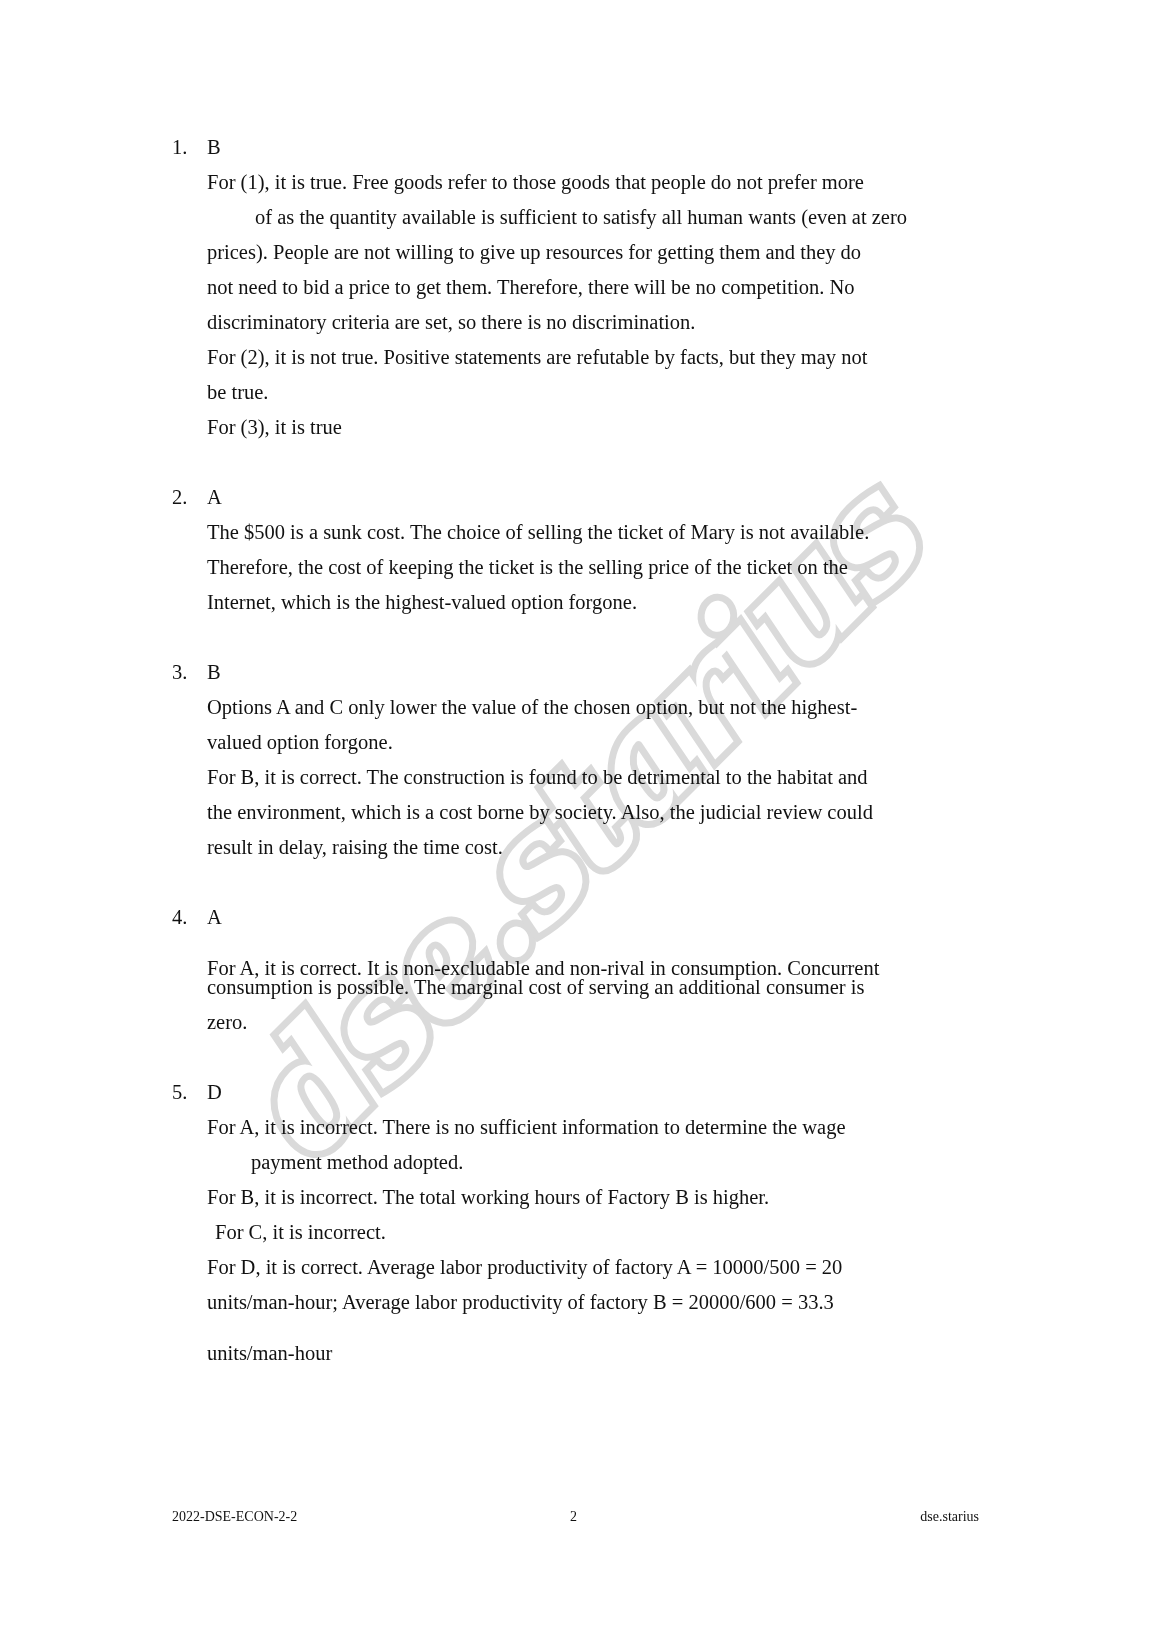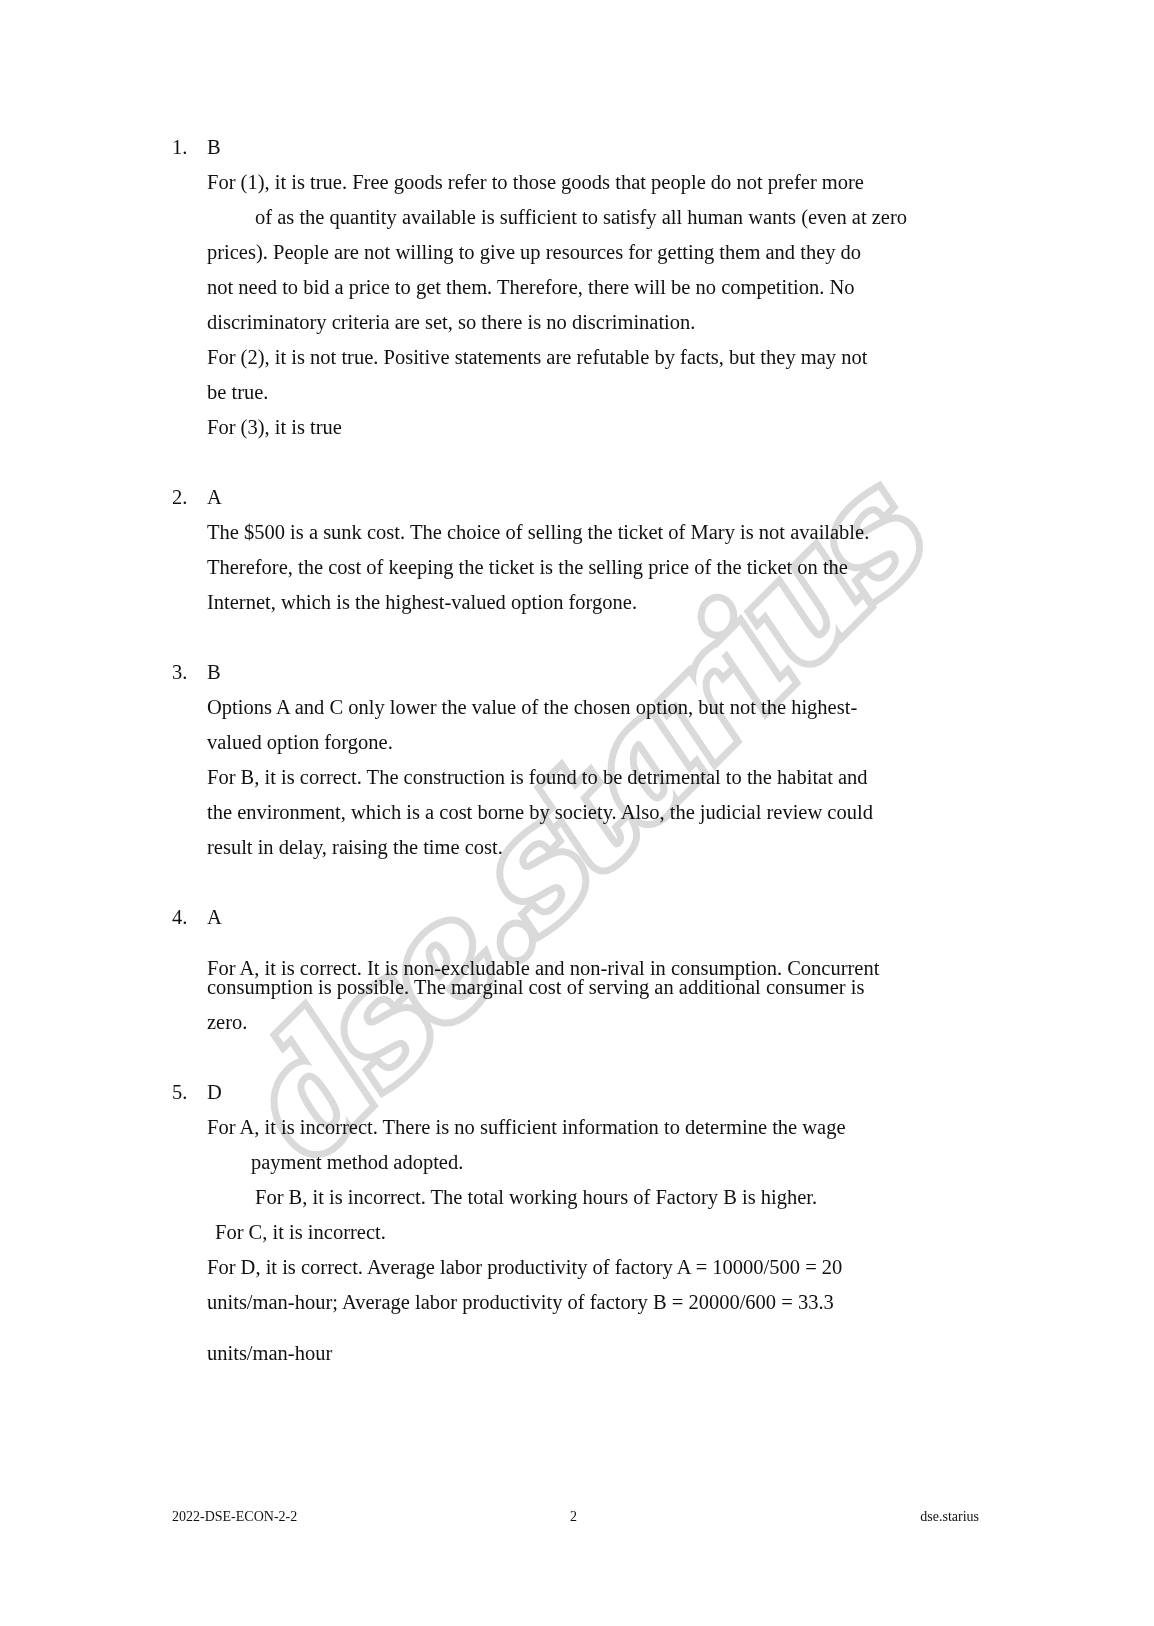--- a/index.html
+++ b/index.html
@@ -63,21 +63,21 @@
         <div class="line ans" style="top: 900px;">A</div>
         <div class="line body-line" style="top: 935px; margin-top: 16px;">For A, it is correct. It is non-excludable and non-rival in consumption. Concurrent</div>
         <div class="line body-line" style="top: 970px;">consumption is possible. The marginal cost of serving an additional consumer is</div>
         <div class="line body-line" style="top: 1005px;">zero.</div>
       </div>
       <div class="item">
         <div class="line num" style="top: 1075px;">5.</div>
         <div class="line ans" style="top: 1075px;">D</div>
         <div class="line body-line" style="top: 1110px;">For A, it is incorrect. There is no sufficient information to determine the wage</div>
         <div class="line body-line" style="top: 1145px; margin-left: 44px;">payment method adopted.</div>
-        <div class="line body-line" style="top: 1180px; margin-left: 48px;">For B, it is incorrect. The total working hours of Factory B is higher.</div>
+        <div class="line body-line" style="top: 1180px;">For B, it is incorrect. The total working hours of Factory B is higher.</div>
         <div class="line body-line" style="top: 1215px; margin-left: 8px;">For C, it is incorrect.</div>
         <div class="line body-line" style="top: 1250px;">For D, it is correct. Average labor productivity of factory A = 10000/500 = 20</div>
         <div class="line body-line" style="top: 1285px;">units/man-hour; Average labor productivity of factory B = 20000/600 = 33.3</div>
         <div class="line body-line" style="top: 1336px; font-family: Liberation Serif, serif;">units/man-hour</div>
       </div>
     </div>
 
   <div class="footer footer-left">2022-DSE-ECON-2-2</div>
   <div class="footer footer-center">2</div>
   <div class="footer footer-right">dse.starius</div>

